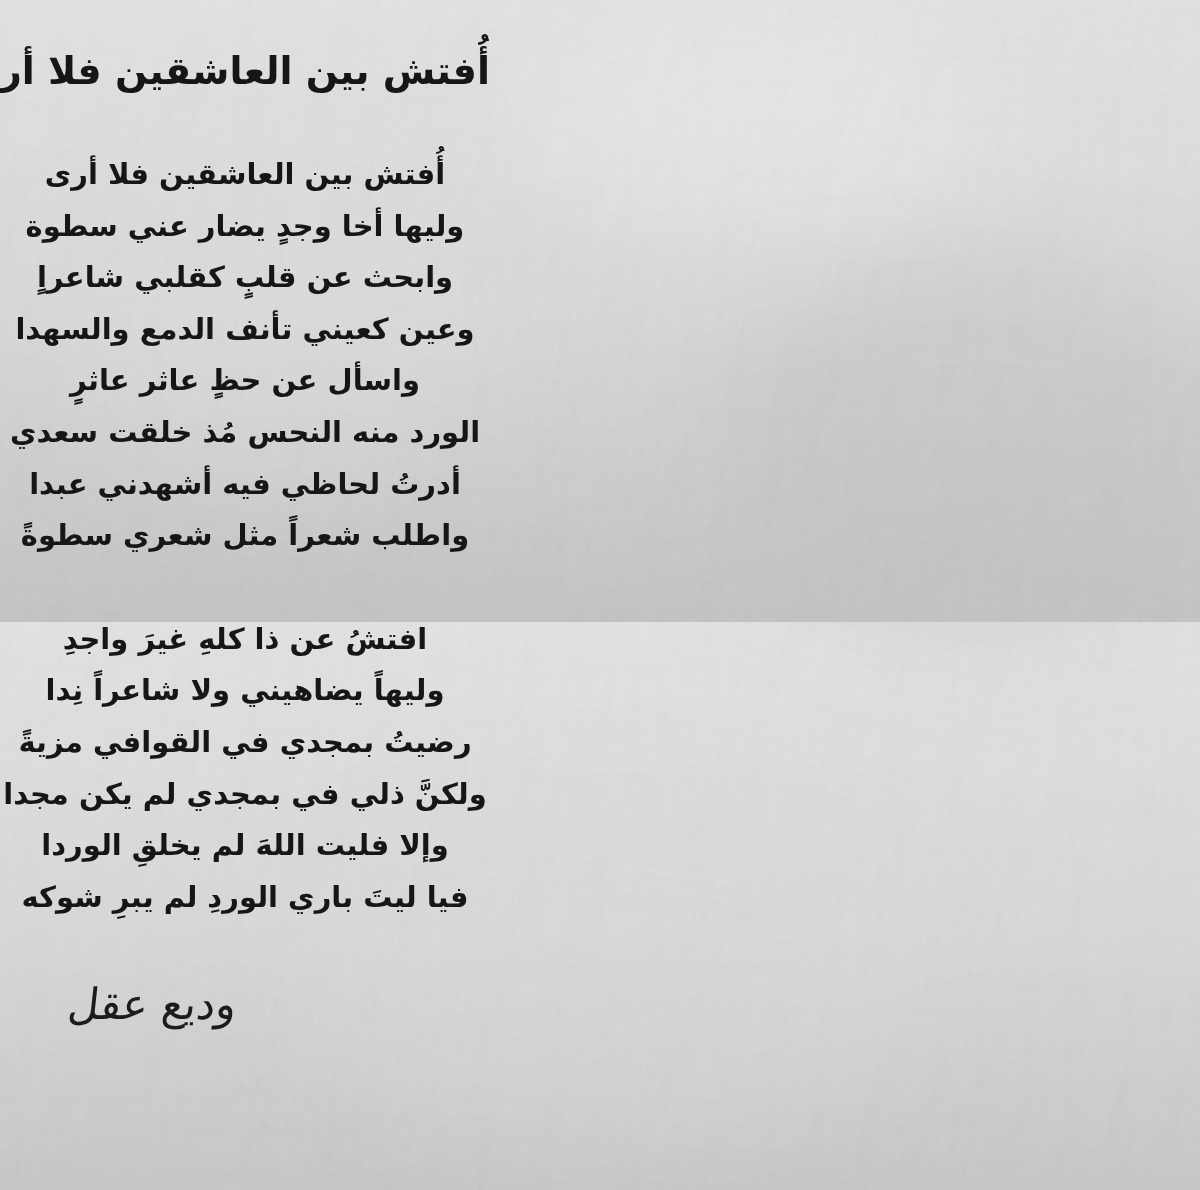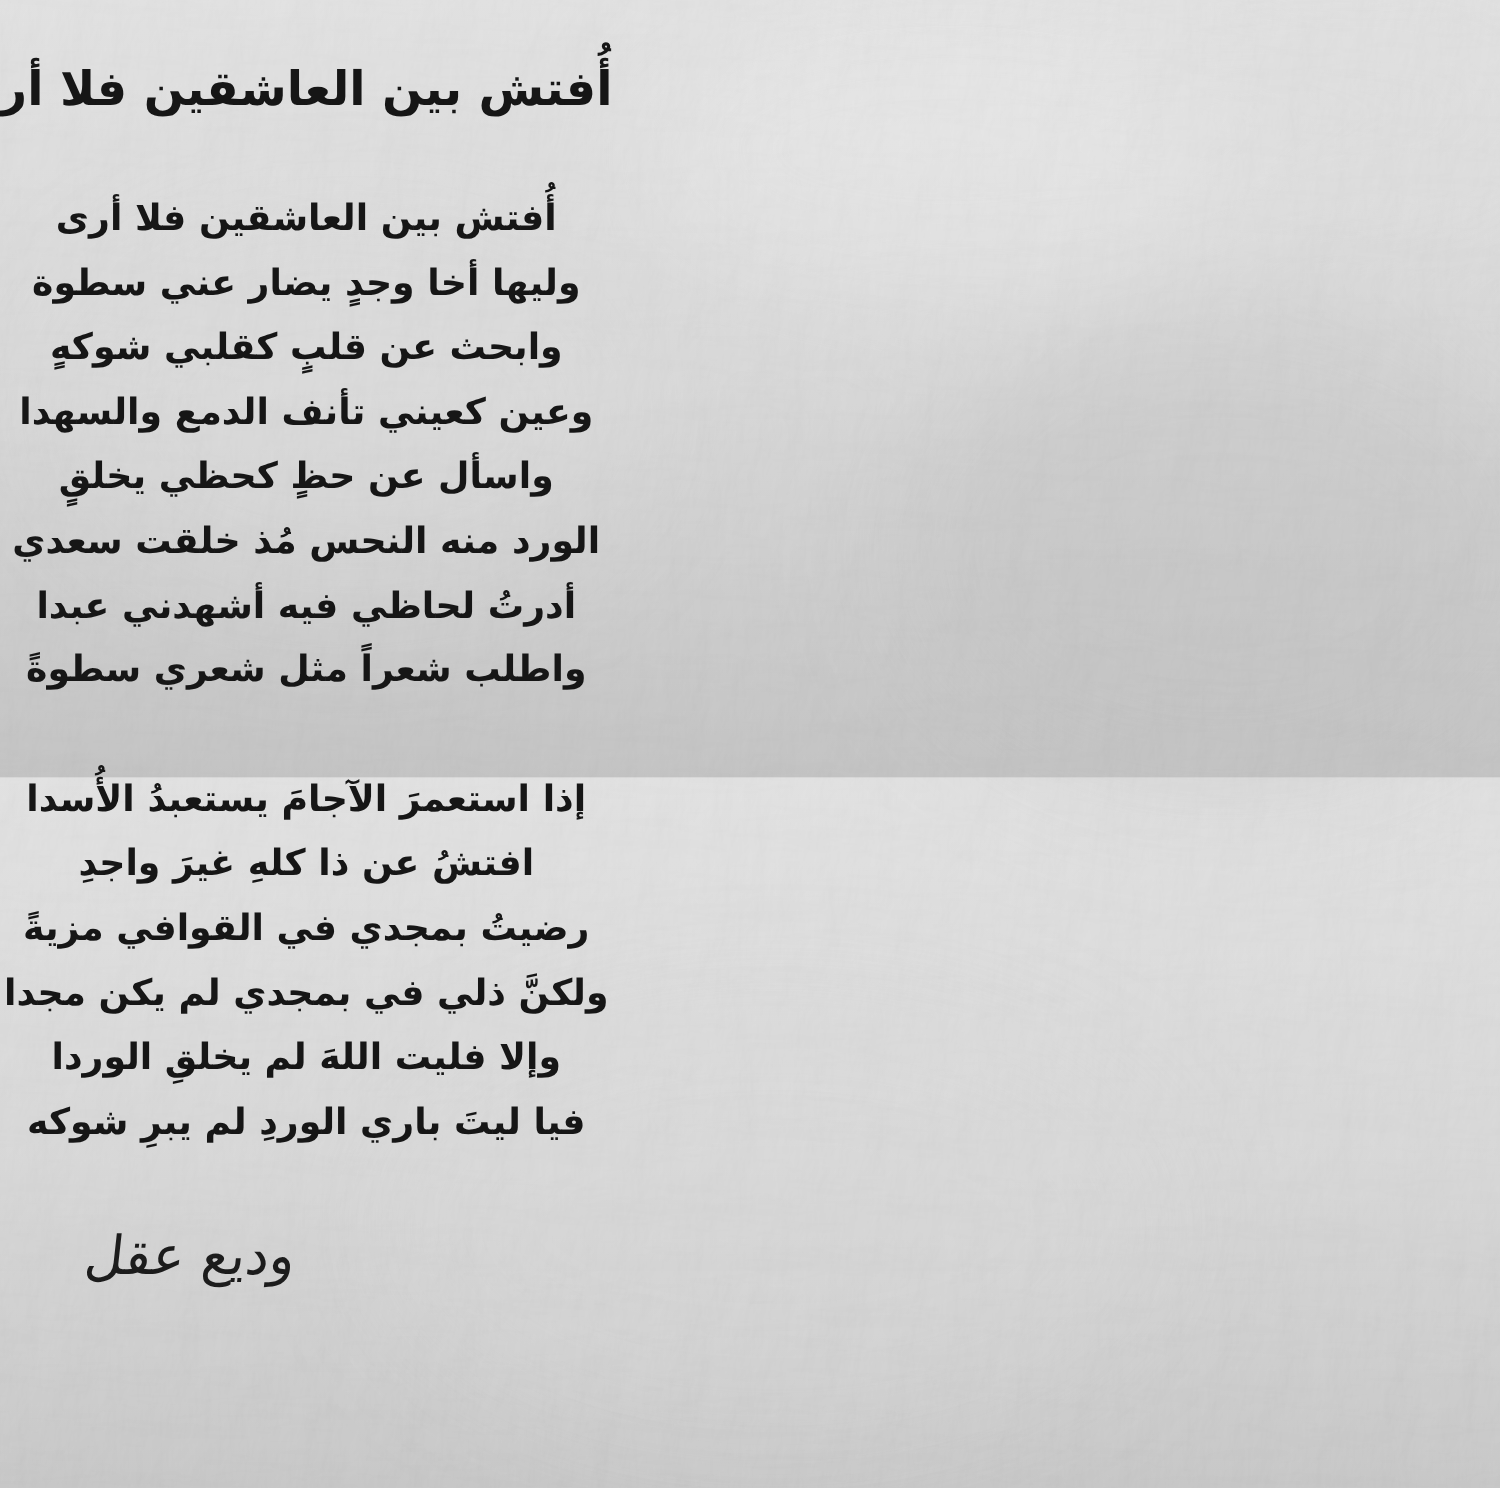--- a/index.html
+++ b/index.html
@@ -107,31 +107,31 @@
     <rect x="0" y="0" width="1200" height="1190" filter="url(#swirlTex)" opacity="0.20"></rect>
     <rect x="0" y="0" width="1200" height="1190" filter="url(#swirlTex2)" opacity="0.12"></rect>
   </svg>
 
   <div class="poem-column">
     <h1 class="poem-title">أُفتش بين العاشقين فلا أرى</h1>
 
     <div class="stanza">
         <div class="line">أُفتش بين العاشقين فلا أرى</div>
         <div class="line">وليها أخا وجدٍ يضار عني سطوة</div>
-        <div class="line">وابحث عن قلبٍ كقلبي شوكهٍ</div>
+        <div class="line">وابحث عن قلبٍ كقلبي شاعراٍ</div>
         <div class="line">وعين كعيني تأنف الدمع والسهدا</div>
-        <div class="line">واسأل عن حظٍ كحظي يخلقٍ</div>
+        <div class="line">واسأل عن حظٍ عاثر عاثرٍ</div>
         <div class="line">الورد منه النحس مُذ خلقت سعدي</div>
         <div class="line">أدرتُ لحاظي فيه أشهدني عبدا</div>
         <div class="line">واطلب شعراً مثل شعري سطوةً</div>
       </div>
 
     <div class="stanza">
-        <div class="line">إذا استعمرَ الآجامَ يستعبدُ الأُسدا</div>
         <div class="line">افتشُ عن ذا كلهِ غيرَ واجدِ</div>
+        <div class="line">وليهاً يضاهيني ولا شاعراً نِدا</div>
         <div class="line">رضيتُ بمجدي في القوافي مزيةً</div>
         <div class="line">ولكنَّ ذلي في بمجدي لم يكن مجدا</div>
         <div class="line">وإلا فليت اللهَ لم يخلقِ الوردا</div>
         <div class="line">فيا ليتَ باري الوردِ لم يبرِ شوكه</div>
       </div>
 
     <div class="author-signature">وديع عقل</div>
   </div>
 
 </div>

